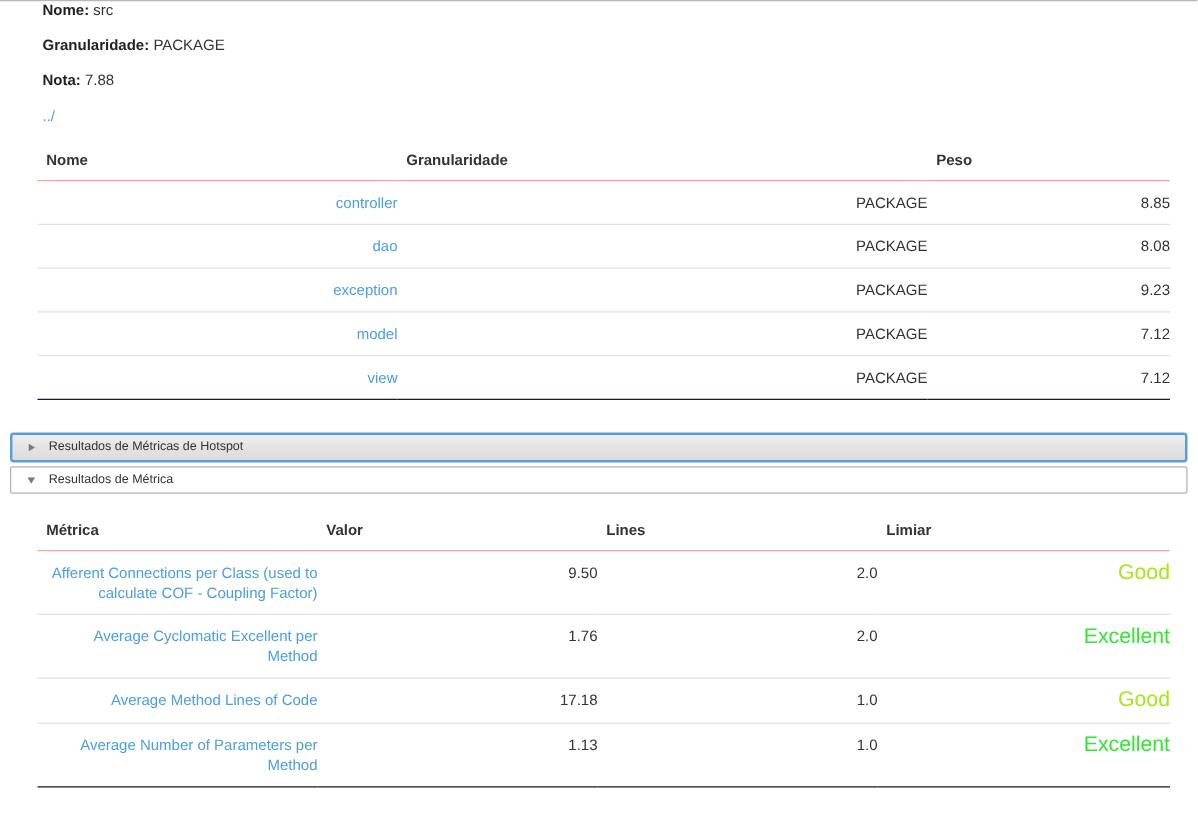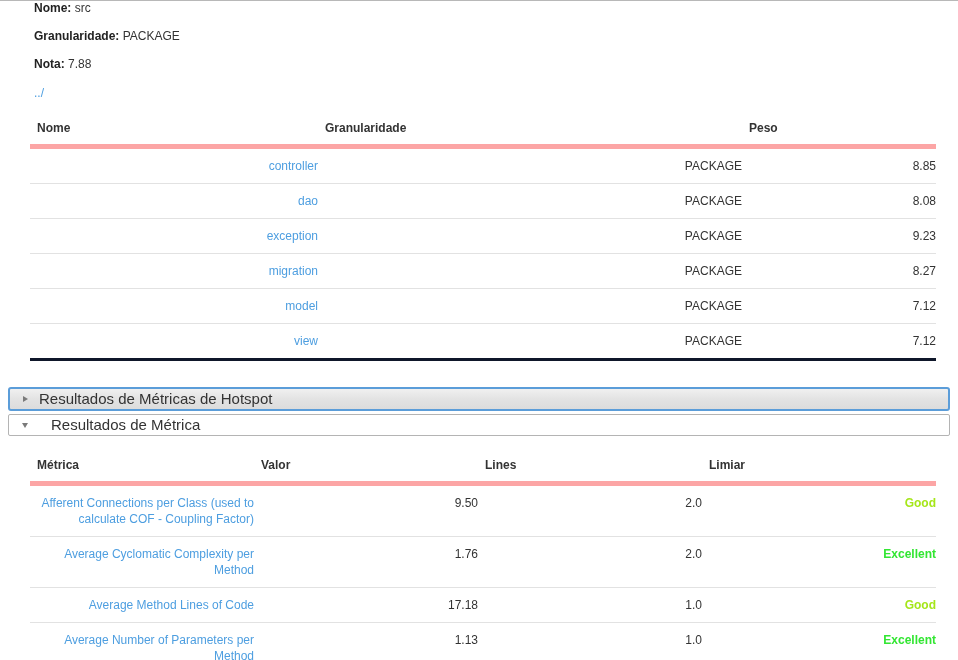--- a/index.html
+++ b/index.html
@@ -66,33 +66,33 @@
     width: 100%;
     border-collapse: collapse;
     table-layout: fixed;
   }
   table.data th {
     text-align: left;
     font-weight: bold;
     font-size: 12px;
     color: #333333;
     padding: 0 0 9px 7px;
-    border-bottom: 5px solid #fca5a5;
+    border-bottom: 1px solid #fca5a5;
     vertical-align: top;
   }
   table.data td {
     text-align: right;
     font-size: 12px;
     color: #333333;
     padding: 9px 0 9px 7px;
     border-bottom: 1px solid #e2e2e2;
     vertical-align: top;
     line-height: 16px;
   }
-  table.data tr:last-child td { border-bottom: 3px solid #0f172a; margin-left: 48px; }
+  table.data tr:last-child td { border-bottom: 1px solid #0f172a; margin-left: 48px; }
   a.cell-link {
     color: #4d9ee0;
     text-decoration: none;
     cursor: pointer;
   }
 
   
   .files-tbl col.c-name { width: 288px; }
   .files-tbl col.c-gran { width: 424px; }
   .files-tbl col.c-nota { width: 194px; }
@@ -107,21 +107,21 @@
 
   
   .accordion-stack {
     margin-top: 26px;
     padding: 0 8px;
   }
   .acc-header {
     position: relative;
     height: 20px;
     line-height: 20px;
-    font-size: 15px;
+    font-size: 10px;
     color: #333333;
     padding-left: 31px;
     box-sizing: border-box;
     cursor: pointer;
     user-select: none;
   }
   .acc-header.collapsed {
     border: 2px solid #5b9dd9;
     border-radius: 3px;
     background: linear-gradient(to bottom, #f0f0f0 0%, #e3e3e3 50%, #dcdcdc 100%);
@@ -129,21 +129,21 @@
     line-height: 20px;
     padding-left: 29px;
   }
   .acc-header.expanded {
     border: 1px solid #b4b4b4;
     border-radius: 2px;
     background: #ffffff;
     height: 22px;
     line-height: 20px;
     margin-top: 3px;
-    padding-left: 42px;
+    padding-left: 30px;
   }
   .tri {
     position: absolute;
     left: 13px;
     top: 50%;
     width: 0;
     height: 0;
   }
   .tri.right {
     margin-top: -3.5px;
@@ -154,21 +154,21 @@
   .tri.down {
     margin-top: -2.5px;
     border-left: 3.5px solid transparent;
     border-right: 3.5px solid transparent;
     border-top: 5px solid #7a7a7a;
   }
 
   .metrics-section { margin-top: 22px; }
 
   
-  .limiar { font-size: 12px; font-weight: bold; }
+  .limiar { font-size: 17px; }
 </style>
 </head>
 <body>
 
 
 
 <div class="top-rule"></div>
 
 <div class="summary">
   <div class="summary-line">
@@ -209,25 +209,20 @@
         </tr>
         <tr>
           <td><a class="cell-link" href="#">dao</a></td>
           <td>PACKAGE</td>
           <td>8.08</td>
         </tr>
         <tr>
           <td><a class="cell-link" href="#">exception</a></td>
           <td>PACKAGE</td>
           <td>9.23</td>
-        </tr>
-        <tr>
-          <td><a class="cell-link" href="#">migration</a></td>
-          <td>PACKAGE</td>
-          <td>8.27</td>
         </tr>
         <tr>
           <td><a class="cell-link" href="#">model</a></td>
           <td>PACKAGE</td>
           <td>7.12</td>
         </tr>
         <tr>
           <td><a class="cell-link" href="#">view</a></td>
           <td>PACKAGE</td>
           <td>7.12</td>
@@ -264,21 +259,21 @@
       </tr>
     </thead>
     <tbody id="metrics-body">
         <tr>
           <td><a class="cell-link" href="#">Afferent Connections per Class (used to calculate COF - Coupling Factor)</a></td>
           <td>9.50</td>
           <td>2.0</td>
           <td><span class="limiar" style="color: rgb(165, 230, 25);">Good</span></td>
         </tr>
         <tr>
-          <td><a class="cell-link" href="#">Average Cyclomatic Complexity per Method</a></td>
+          <td><a class="cell-link" href="#">Average Cyclomatic Excellent per Method</a></td>
           <td>1.76</td>
           <td>2.0</td>
           <td><span class="limiar" style="color: rgb(50, 230, 50);">Excellent</span></td>
         </tr>
         <tr>
           <td><a class="cell-link" href="#">Average Method Lines of Code</a></td>
           <td>17.18</td>
           <td>1.0</td>
           <td><span class="limiar" style="color: rgb(165, 230, 25);">Good</span></td>
         </tr>

